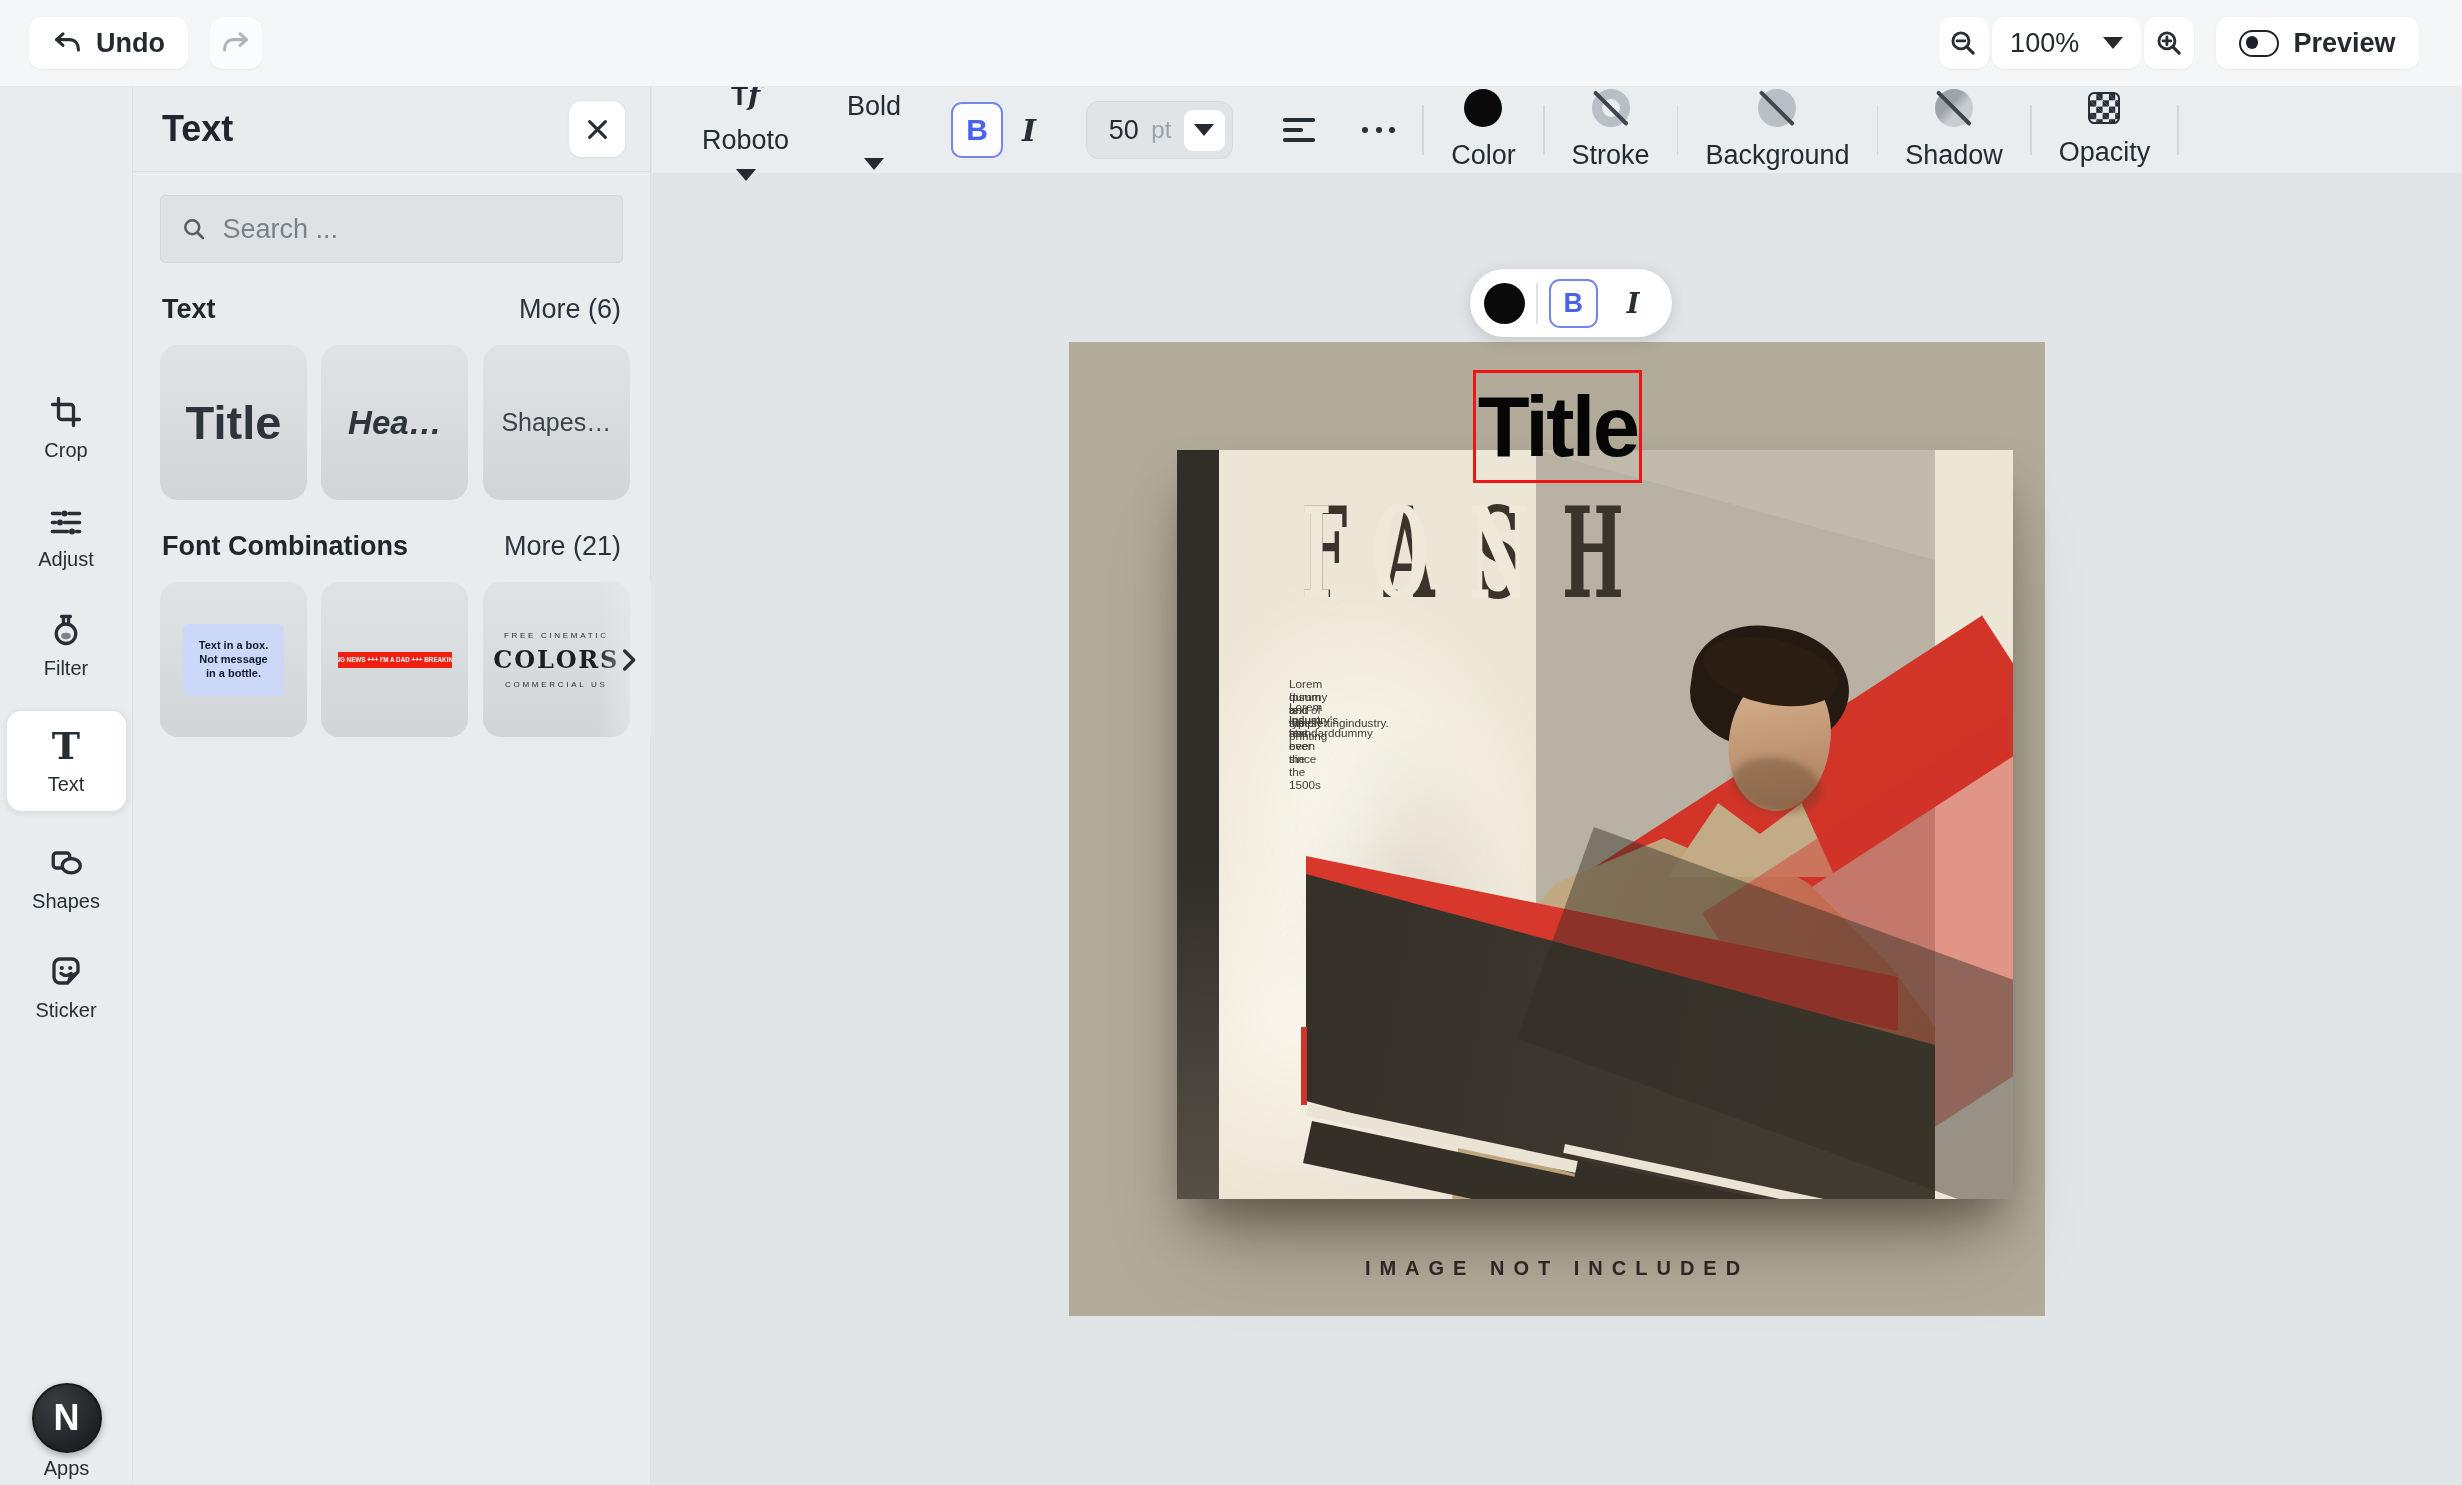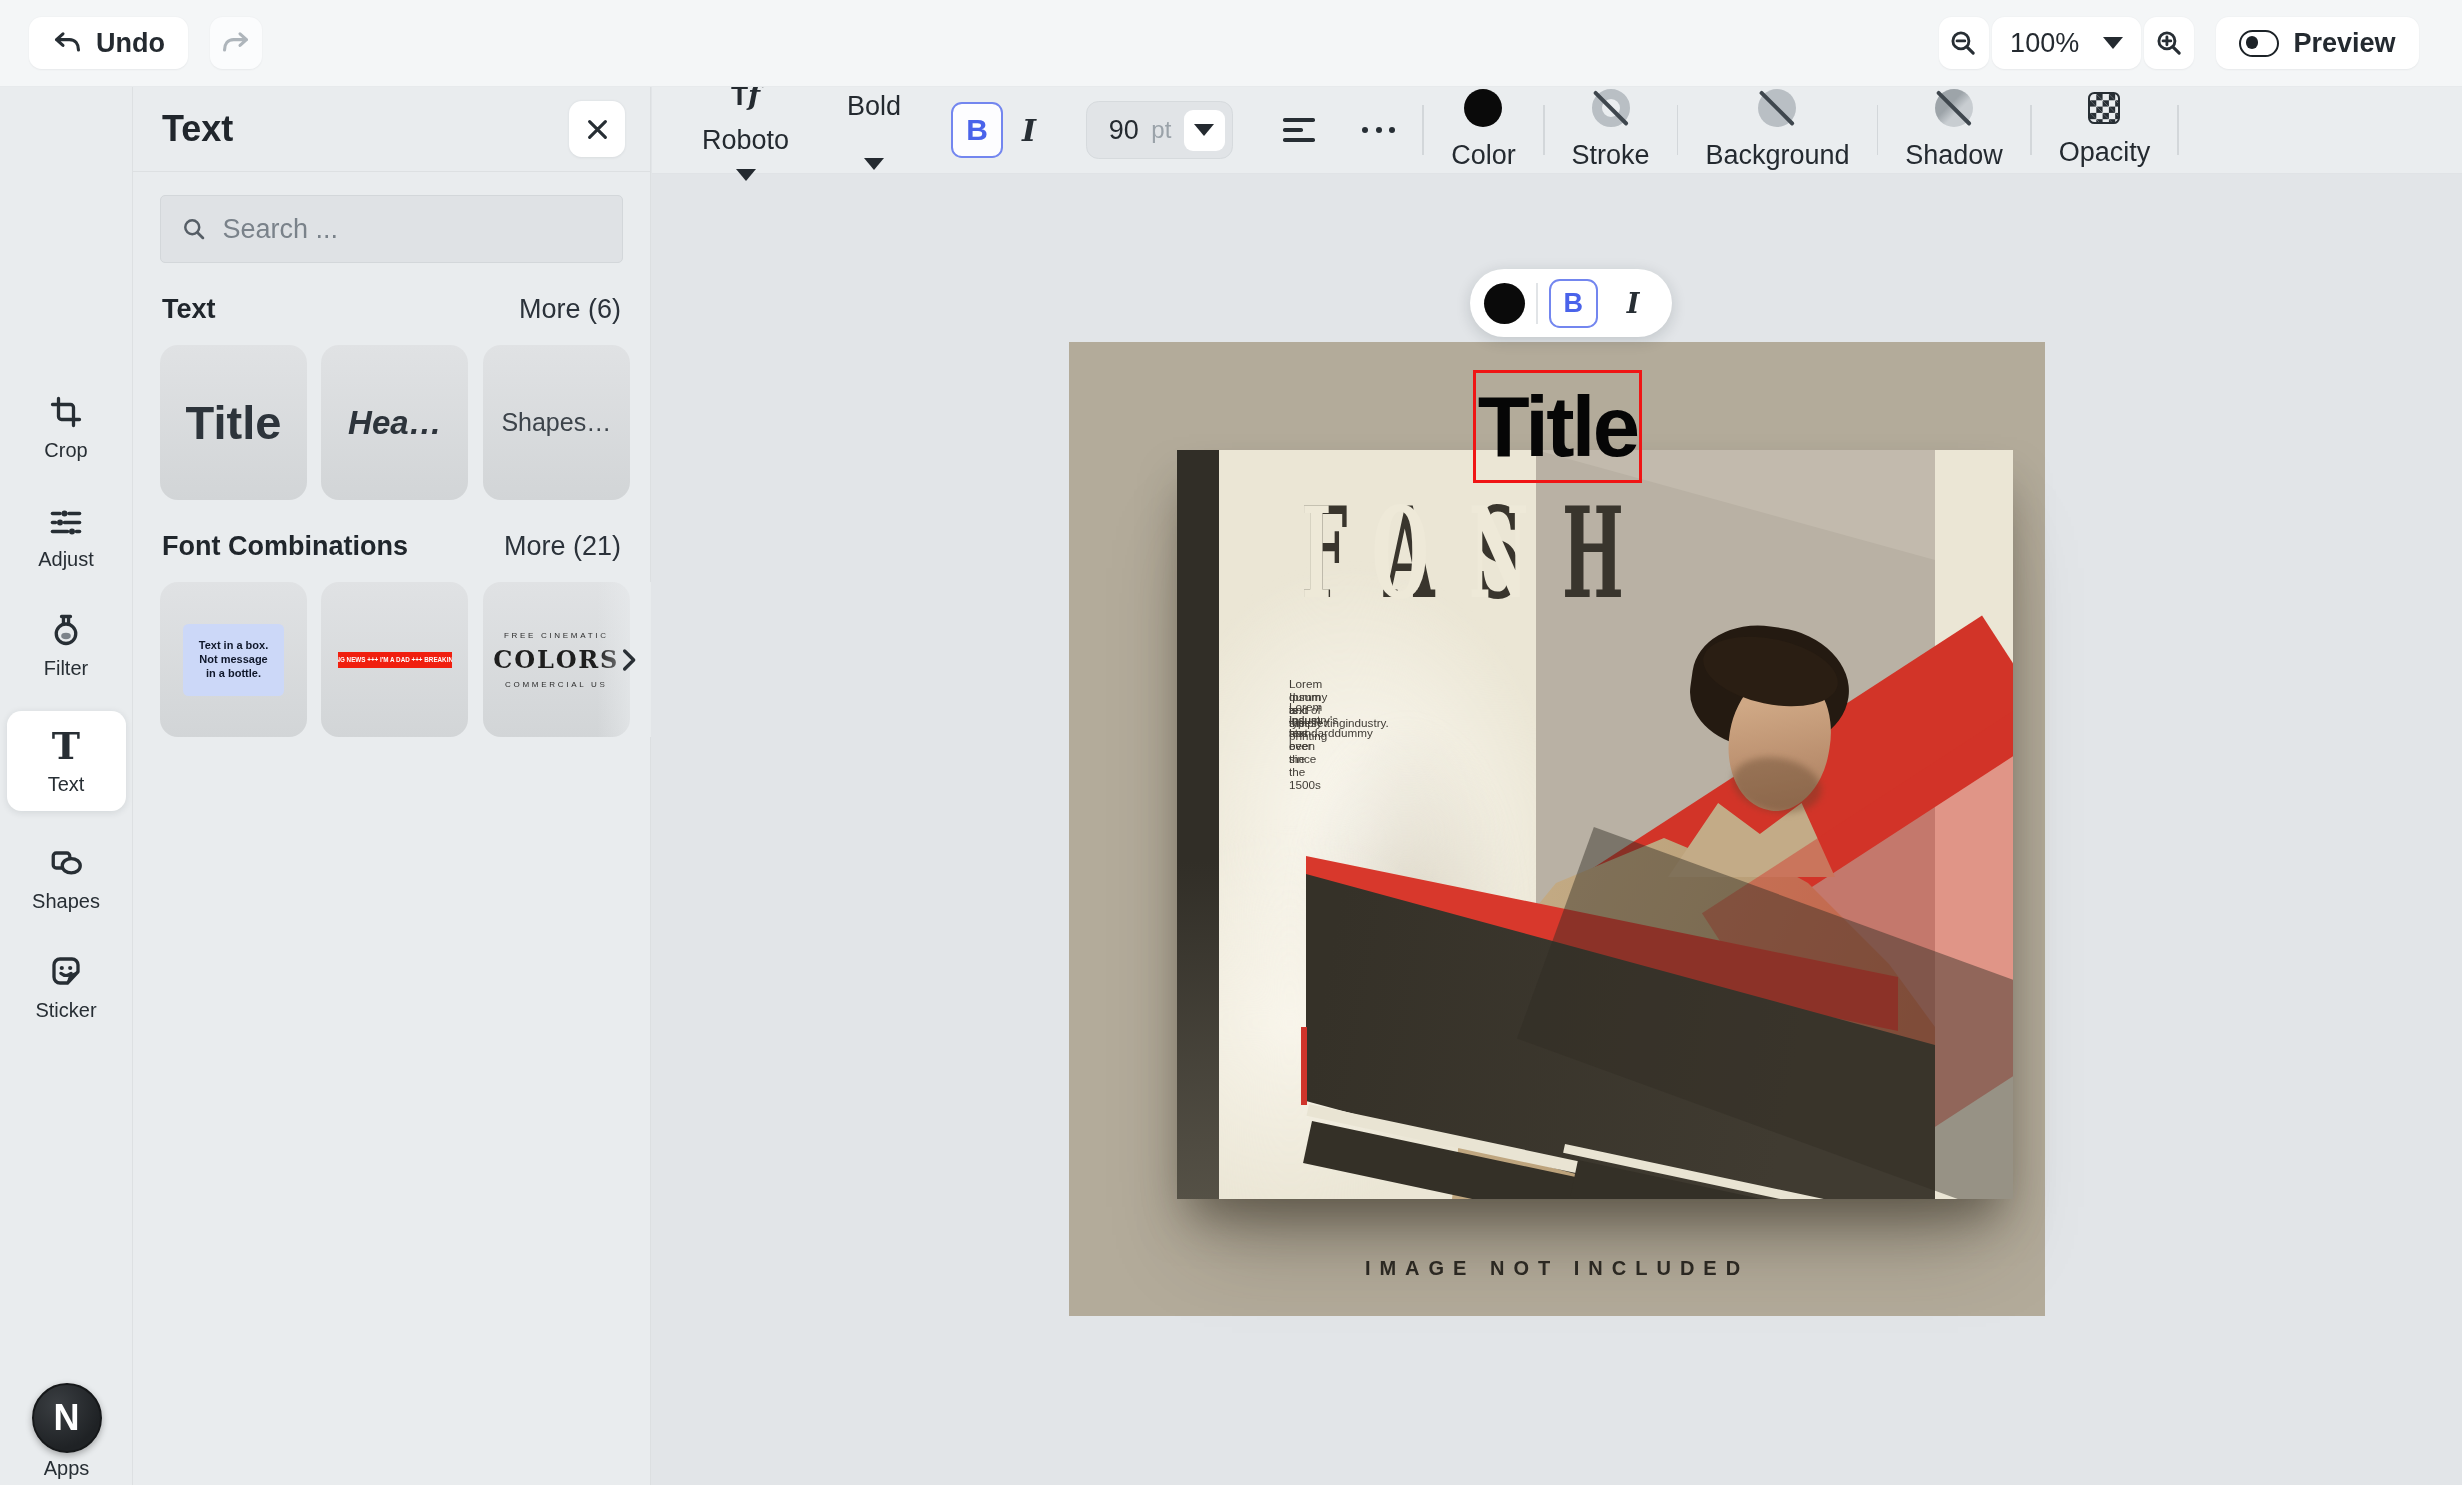--- a/index.html
+++ b/index.html
@@ -247,21 +247,21 @@
       <span>Roboto</span>
       <span class="caret"></span>
     </div>
     <div class="tt-item tt-weight">
       <span>Bold</span>
       <span class="caret"></span>
     </div>
     <div class="bi-btn bi-active">B</div>
     <div class="bi-btn italic-glyph">I</div>
     <div class="size-field">
-      <span>90</span>
+      <span>50</span>
       <span class="size-unit">pt</span>
       <span class="size-caret">
           <span class="caret"></span>
         </span>
     </div>
     <div class="align-icon">
       <span class="al1"></span>
         <span class="al2"></span>
         <span class="al3"></span>
     </div>

